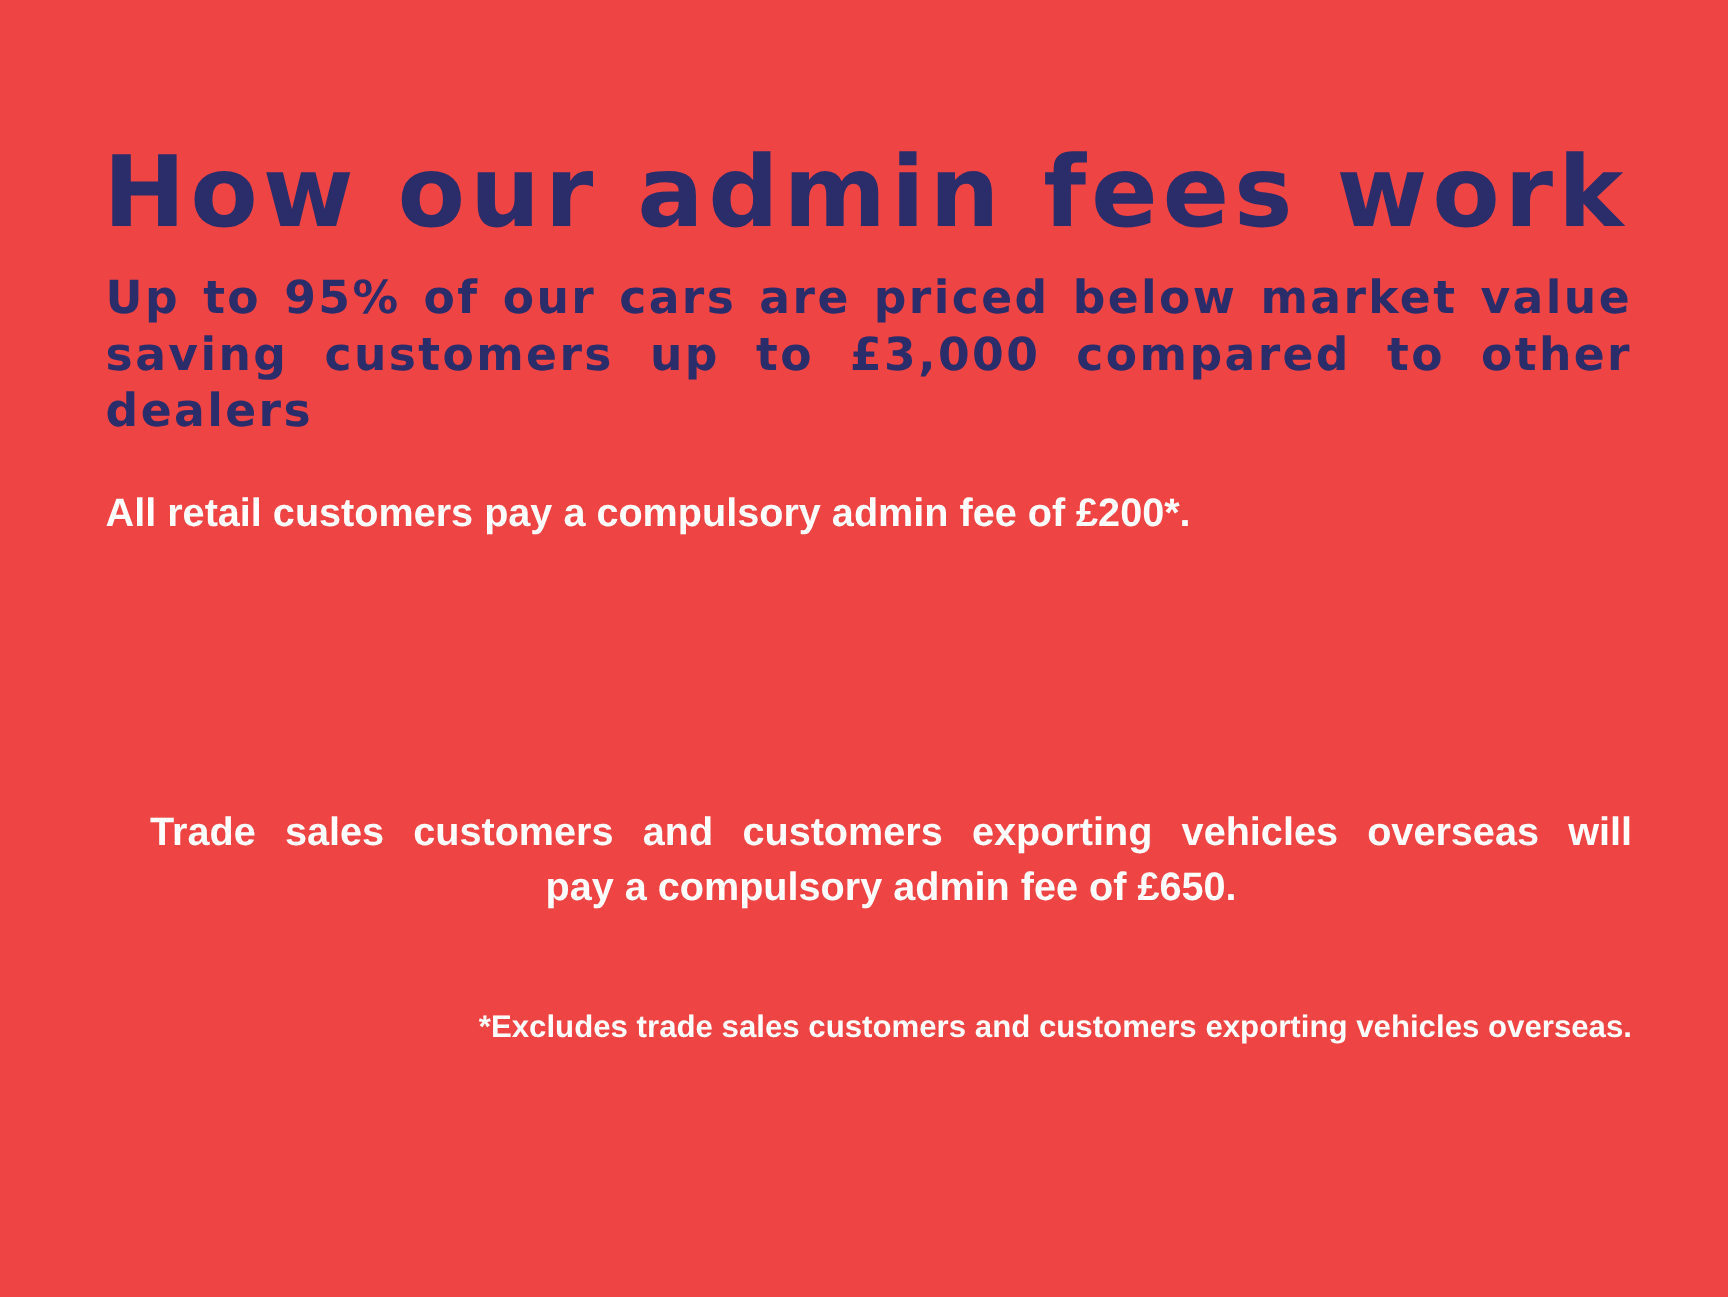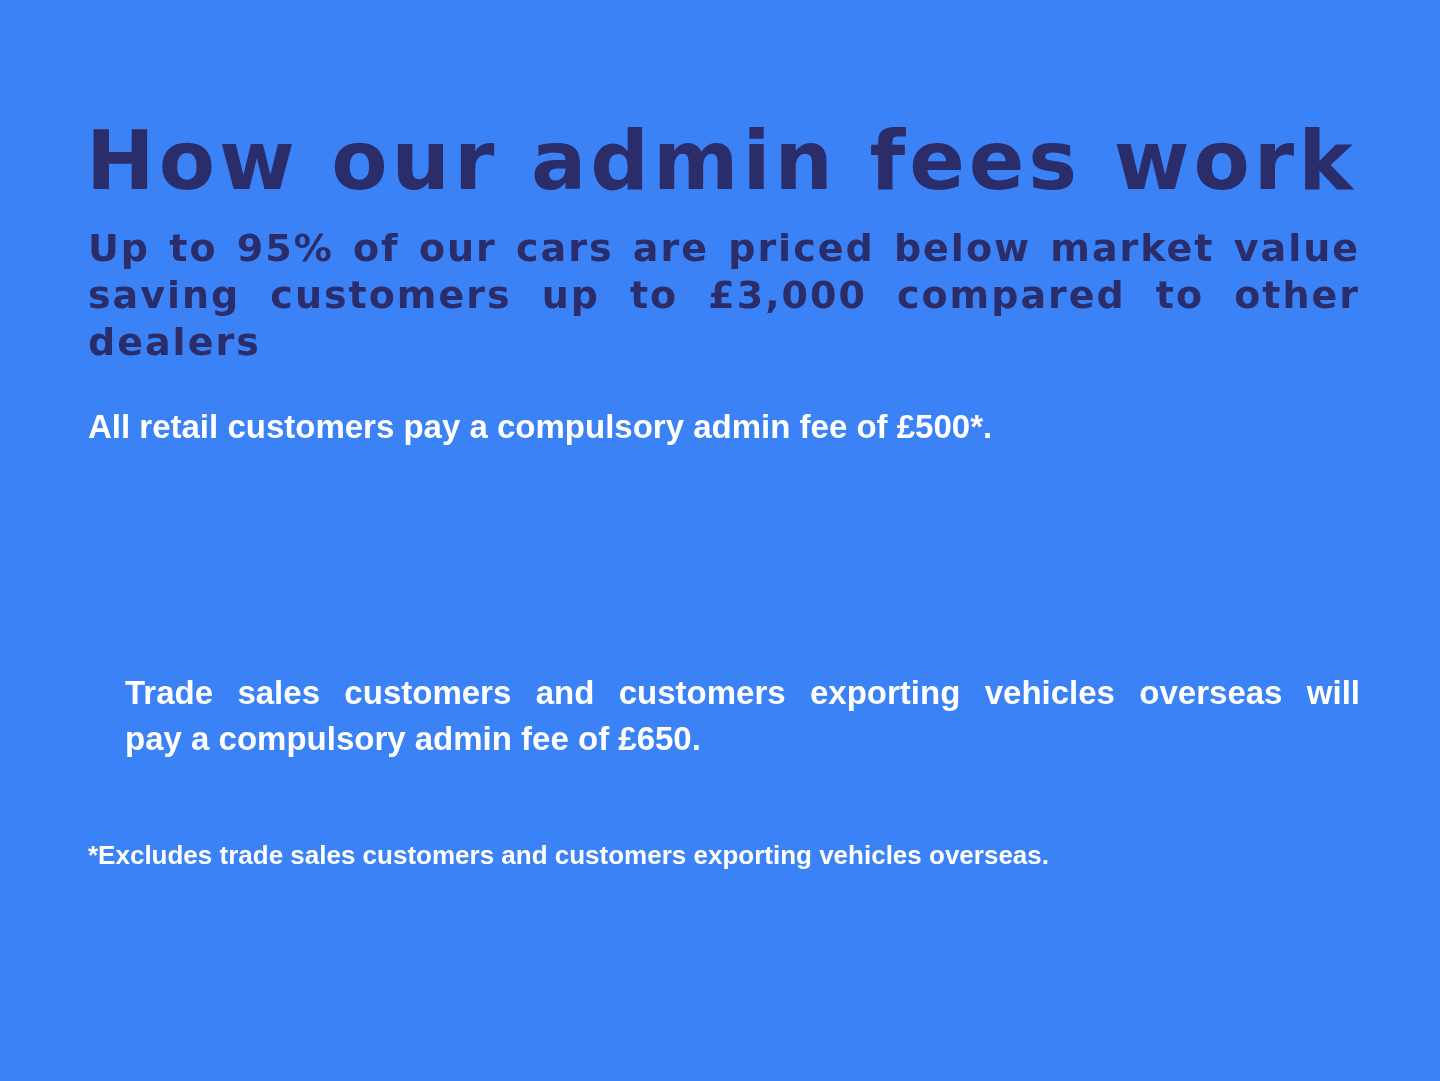--- a/index.html
+++ b/index.html
@@ -4,21 +4,21 @@
 <style>
   html, body {
     margin: 0;
     padding: 0;
     background: #555;
   }
   .page {
     position: relative;
     width: 1440px;
     height: 1081px;
-    background: #3b82f6;
+    background: #ef4444;
     overflow: hidden;
     font-family: "Liberation Sans", sans-serif;
   }
   .heading {
     position: absolute;
     left: 86px;
     right: 78px;
     top: 116px;
     line-height: 90px;
     font-family: "DejaVu Sans", sans-serif;
@@ -47,31 +47,32 @@
     color: #ffffff;
     font-family: "Liberation Sans", sans-serif;
     font-weight: 700;
     font-size: 33px;
   }
   .para-1 { top: 405px; }
   .para-1 .line { line-height: 44px; }
   .para-2 { top: 500px; }
   .para-2 .line { line-height: 44px; }
   .para-3 { top: 670px; margin-left: 37px; }
-  .para-3 .line { line-height: 46px; }
+  .para-3 .line { line-height: 46px; text-align: center; }
   .line.stretch {
     text-align: justify;
     text-align-last: justify;
   }
   .footnote {
     position: absolute;
     left: 88px;
     right: 80px;
     top: 838px;
     line-height: 34px;
+    text-align: right;
     color: #ffffff;
     font-family: "Liberation Sans", sans-serif;
     font-weight: 700;
     font-size: 26px;
   }
   .logo {
     position: absolute;
     left: 980px;
     top: 895px;
     width: 412px;
@@ -90,21 +91,21 @@
 
   <div class="heading">How our admin fees work</div>
 
   <div class="subheading">
     <div class="line stretch">Up to 95% of our cars are priced below market value</div>
     <div class="line stretch">saving customers up to £3,000 compared to other</div>
     <div class="line">dealers</div>
   </div>
 
   <div class="body-para para-1">
-    <div class="line">All retail customers pay a compulsory admin fee of £500*.</div>
+    <div class="line">All retail customers pay a compulsory admin fee of £200*.</div>
   </div>
 
 
   <div class="body-para para-3">
     <div class="line stretch">Trade sales customers and customers exporting vehicles overseas will</div>
     <div class="line">pay a compulsory admin fee of £650.</div>
   </div>
 
   <div class="footnote">*Excludes trade sales customers and customers exporting vehicles overseas.</div>
 

